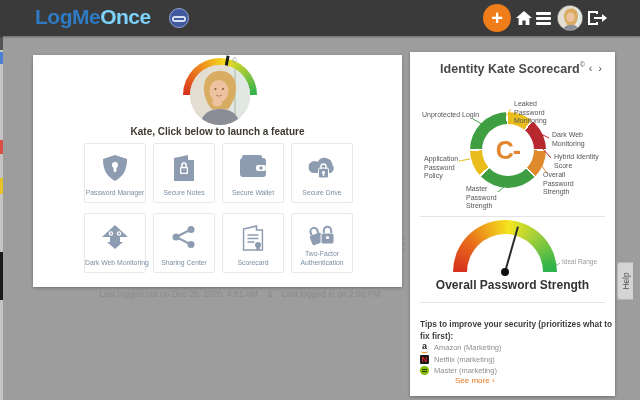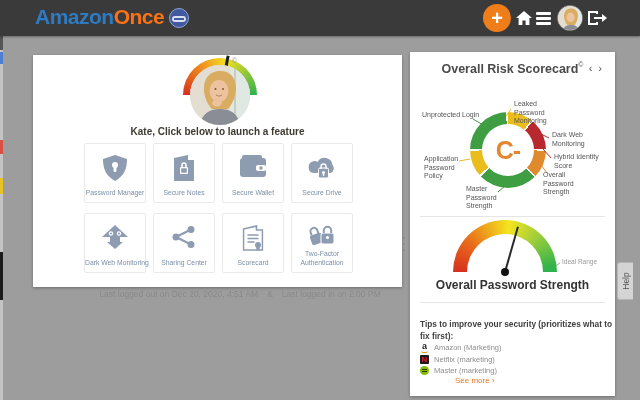--- a/index.html
+++ b/index.html
@@ -2,21 +2,21 @@
 <html><head>
 <meta charset="utf-8">
 <style>
   * { margin:0; padding:0; box-sizing:border-box; }
   html,body { width:640px; height:400px; overflow:hidden; }
   body { font-family:"Liberation Sans", sans-serif; background:#9d9d9d; position:relative; }
 
   
   .header { position:absolute; left:0; top:0; width:640px; height:36px; background:#3a3a3a; box-shadow:0 1px 2px rgba(0,0,0,.35); z-index:10; }
   .logo { position:absolute; left:35px; top:5px; font-size:21px; font-weight:bold; letter-spacing:-.5px; cursor:pointer; }
-  .logo .p1 { color:#2e7bc4; } .logo .p2 { color:#f97316; }
+  .logo .p1 { color:#2e7bc4; } .logo .p2 { color:#7dd3fc; }
   .seal { position:absolute; left:169px; top:8px; width:20px; height:20px; border-radius:50%; background:#40599f; border:1px solid #8fa3d6; }
   .seal::before { content:""; position:absolute; left:2px; top:7px; width:14px; height:6px; background:#d8e0f2; border-radius:3px; }
   .seal::after { content:""; position:absolute; left:4px; top:9px; width:10px; height:2px; background:#40599f; }
   .plus-btn { position:absolute; left:483px; top:4px; width:28px; height:28px; border-radius:50%; background:#ef7d1a; color:#fff; font-size:20px; font-weight:bold; display:flex; align-items:center; justify-content:center; cursor:pointer; }
   .hicon { position:absolute; top:11px; cursor:pointer; color:#fff; }
   .home-icon { left:516px; }
   .menu-icon { left:536px; top:12px; width:15px; }
   .menu-icon div { height:2.5px; background:#fff; margin-bottom:2.5px; border-radius:1px; }
   .h-avatar { position:absolute; left:557px; top:5px; width:26px; height:26px; border-radius:50%; overflow:hidden; border:1px solid #777; cursor:pointer; background:#e3ddd2; }
   .logout-icon { left:588px; }
@@ -92,21 +92,21 @@
   
   .help-tab { position:absolute; left:617px; top:262px; width:16px; height:38px; background:#d4d4d4; border:1px solid #b5b5b5; border-right:none; border-radius:3px 0 0 3px; display:flex; align-items:center; justify-content:center; cursor:pointer; z-index:6; }
   .help-tab span { transform:rotate(-90deg); font-size:8.5px; color:#555; }
   .resize-handle { position:absolute; left:401px; top:237px; width:5px; height:14px; display:flex; flex-direction:column; justify-content:space-between; align-items:center; cursor:col-resize; }
   .resize-handle i { width:2px; height:2px; background:#8a8a8a; border-radius:50%; }
 </style>
 </head>
 <body>
 
 <div class="header">
-  <div class="logo"><span class="p1">Amazon</span><span class="p2">Once</span></div>
+  <div class="logo"><span class="p1">LogMe</span><span class="p2">Once</span></div>
   <div class="seal"></div>
   <div class="plus-btn">+</div>
   <div class="hicon home-icon">
     <svg width="16" height="15" viewBox="0 0 16 15">
         <path fill="#fff" d="M8 0 L16 7 H13.4 V14 H9.6 V9.4 H6.4 V14 H2.6 V7 H0 Z"></path>
       </svg>
   </div>
   <div class="hicon menu-icon">
       <div></div>
       <div></div>
@@ -239,21 +239,21 @@
       <div class="tile-label">Two-Factor
 Authentication</div>
     </div>
   </div>
 </div>
 
 <div class="session-line"><span>Last logged out on Dec 20, 2020, 4:51 AM</span><span class="amp">&amp;</span><span>Last logged in on 2:00 PM</span></div>
 
 <div class="right-panel">
   <div class="sc-title-row">
-    <span class="sc-title">Overall Risk Scorecard</span><span class="sc-copy">©</span>
+    <span class="sc-title">Identity Kate Scorecard</span><span class="sc-copy">©</span>
     <span class="sc-arrows"><span>‹</span><span>›</span></span>
   </div>
 
   <div class="donut-ring"></div>
   <div class="donut-hole">
       <span class="grade">C-</span>
     </div>
 
   <svg class="leader-lines" width="205" height="344">
     <line x1="63" y1="67" x2="75" y2="74" stroke="#3e9e41" stroke-width="1"></line>

